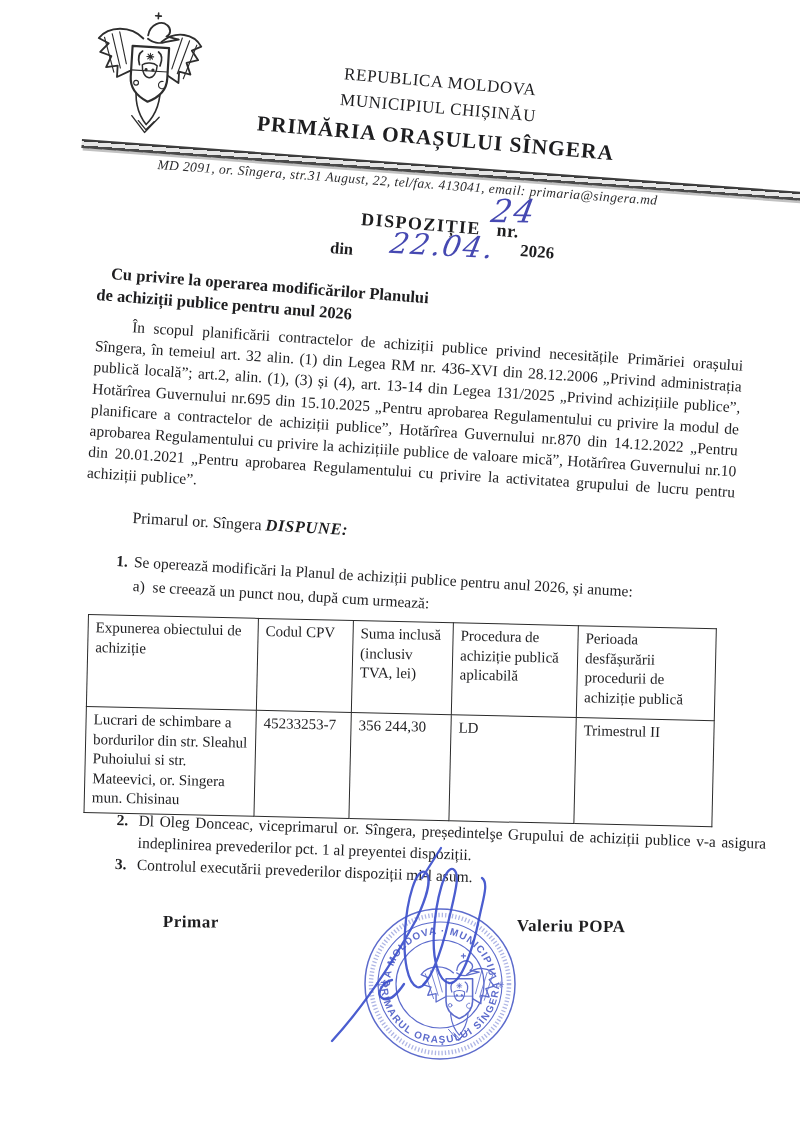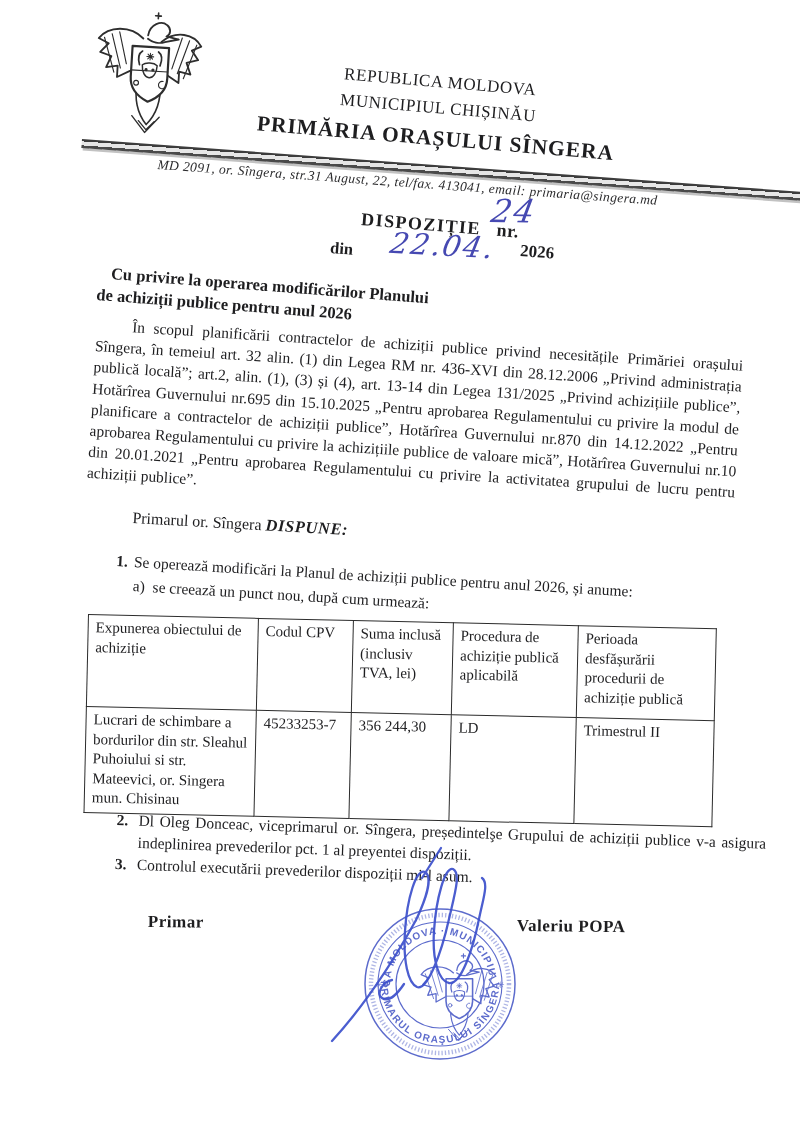--- a/index.html
+++ b/index.html
@@ -50,21 +50,21 @@
   .ptable .c1{width:170px;} .ptable .c2{width:95px;} .ptable .c3{width:100px;} .ptable .c4{width:125px;} .ptable .c5{width:138px;}
   .ptable .hrow th{height:84px;}
   .ptable .drow td{height:98px;}
   .just{text-align:justify;}
 
   .items23{left:117px;top:809px;width:650px;transform:rotate(2.1deg);font-size:15.5px;line-height:21.5px;}
   .li{display:flex;margin-bottom:1px;}
   .li .num{flex:0 0 20px;margin-right:2px;}
   .li .txt{flex:1;text-align:justify;}
 
-  .sig-role{left:148px;top:912px;transform:rotate(.6deg);font-weight:bold;font-size:17px;letter-spacing:.5px;}
+  .sig-role{left:163px;top:912px;transform:rotate(.6deg);font-weight:bold;font-size:17px;letter-spacing:.5px;}
   .sig-name{left:517px;top:916px;transform:rotate(.6deg);font-weight:bold;font-size:17px;letter-spacing:.5px;white-space:nowrap;}
 
   .stamp-box{left:357px;top:901px;width:166px;height:166px;color:#4f5fc8;}
   .ink-box{left:318px;top:836px;width:260px;height:218px;color:#3c50cc;}
   svg{display:block;overflow:visible;}
 </style>
 </head>
 <body>
 
 <div class="page">

